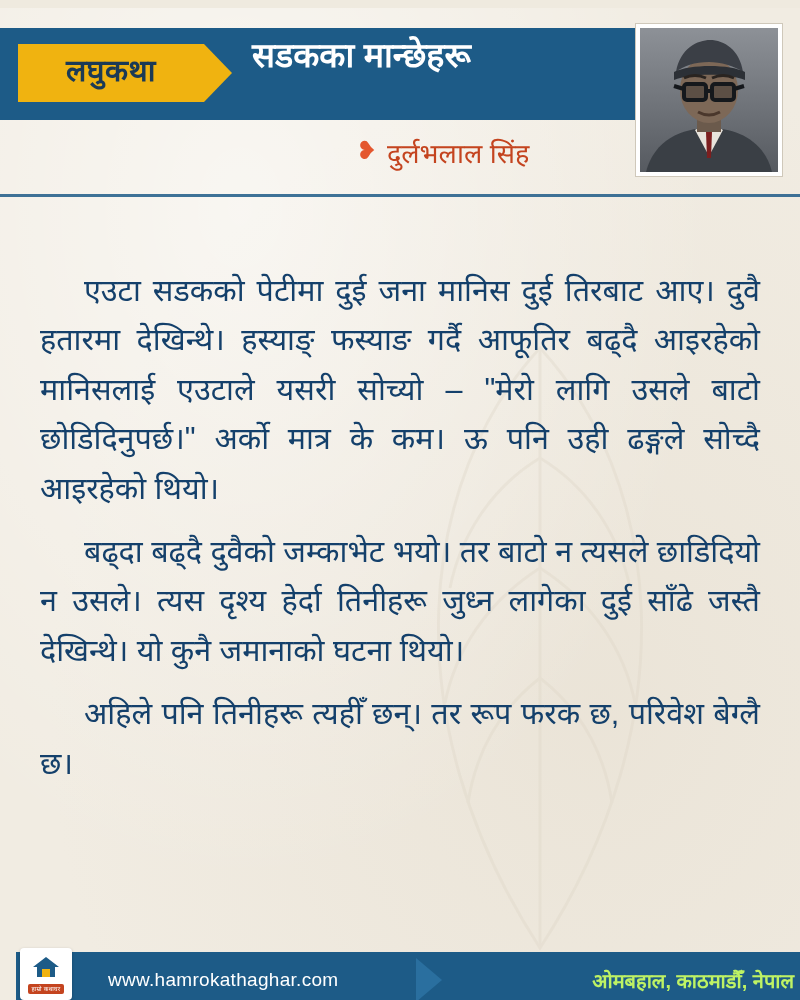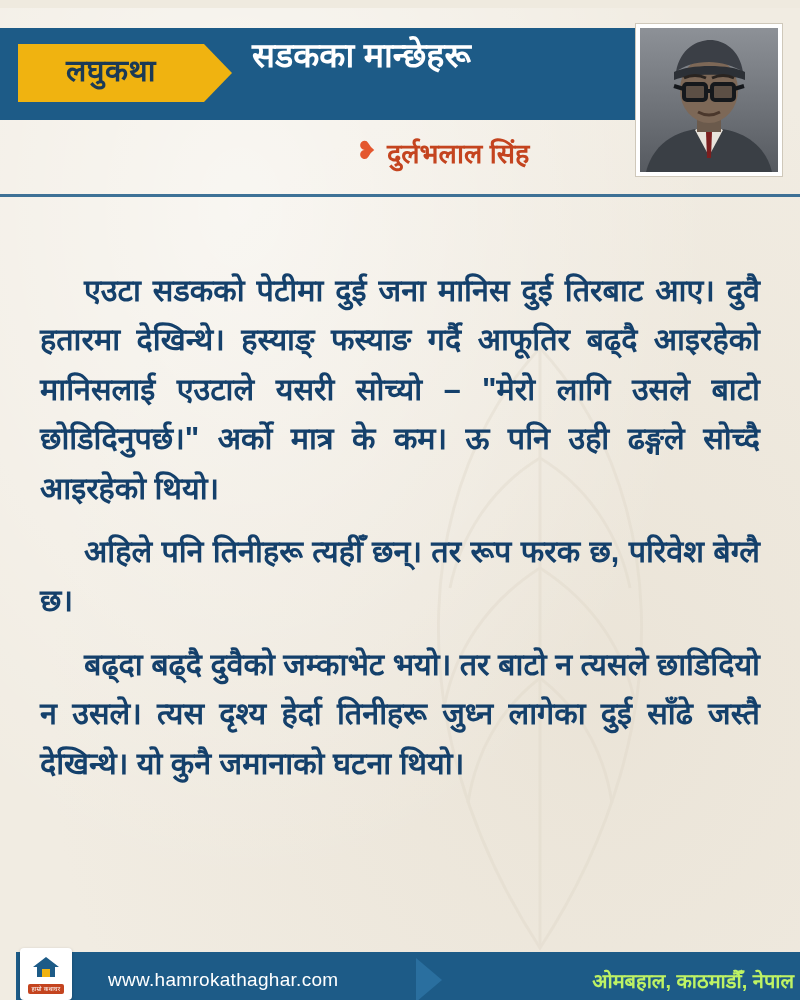--- a/index.html
+++ b/index.html
@@ -92,21 +92,21 @@
   }
   .byline-mark {
     color: #e4572e;
     font-size: 25px;
     line-height: 1;
     transform: translateY(-2px);
   }
   .byline-name {
     color: #c4441f;
     font-size: 27px;
-    font-weight: bold;
+    font-weight: normal;
     white-space: nowrap;
   }
   .portrait {
     position: absolute;
     right: 18px; top: 16px;
     width: 146px; height: 152px;
     border: 4px solid #ffffff;
     box-shadow: 0 0 0 1px #cfc8ba;
     background: #5d6166;
     overflow: hidden;
@@ -128,21 +128,21 @@
     width: 800px;
     padding: 0 40px;
   }
   .para {
     color: #14406b;
     font-size: 30.5px;
     line-height: 1.62;
     text-align: justify;
     text-justify: inter-word;
     margin-bottom: 14px;
-    font-weight: 700;
+    font-weight: 400;
   }
   .para.indent { text-indent: 44px; }
 
   
   .footer {
     position: absolute;
     left: 16px; bottom: 0;
     width: 800px; height: 56px;
     background: #1d5b87;
     display: flex;
@@ -259,22 +259,22 @@
 
         <path d="M58 84 q11 6 22 0" stroke="#4a372c" stroke-width="3" fill="none"></path>
       </svg>
     </div>
 
     <div class="header-rule"></div>
   </div>
 
   <div class="article">
     <p class="para indent">एउटा सडकको पेटीमा दुई जना मानिस दुई तिरबाट आए। दुवै हतारमा देखिन्थे। हस्याङ् फस्याङ गर्दै आफूतिर बढ्दै आइरहेको मानिसलाई एउटाले यसरी सोच्यो – "मेरो लागि उसले बाटो छोडिदिनुपर्छ।" अर्को मात्र के कम। ऊ पनि उही ढङ्गले सोच्दै आइरहेको थियो।</p>
+    <p class="para indent">बढ्दा बढ्दै दुवैको जम्काभेट भयो। तर बाटो न त्यसले छाडिदियो न उसले। त्यस दृश्य हेर्दा तिनीहरू जुध्न लागेका दुई साँढे जस्तै देखिन्थे। यो कुनै जमानाको घटना थियो।</p>
     <p class="para indent">अहिले पनि तिनीहरू त्यहीँ छन्। तर रूप फरक छ, परिवेश बेग्लै छ।</p>
-    <p class="para indent">बढ्दा बढ्दै दुवैको जम्काभेट भयो। तर बाटो न त्यसले छाडिदियो न उसले। त्यस दृश्य हेर्दा तिनीहरू जुध्न लागेका दुई साँढे जस्तै देखिन्थे। यो कुनै जमानाको घटना थियो।</p>
   </div>
 
   <div class="footer">
     <div class="footer-sep"></div>
     <span class="footer-url">www.hamrokathaghar.com</span>
     <span class="footer-addr">ओमबहाल, काठमाडौँ, नेपाल</span>
   </div>
 
   <div class="footer-logo">
     <span class="house">

